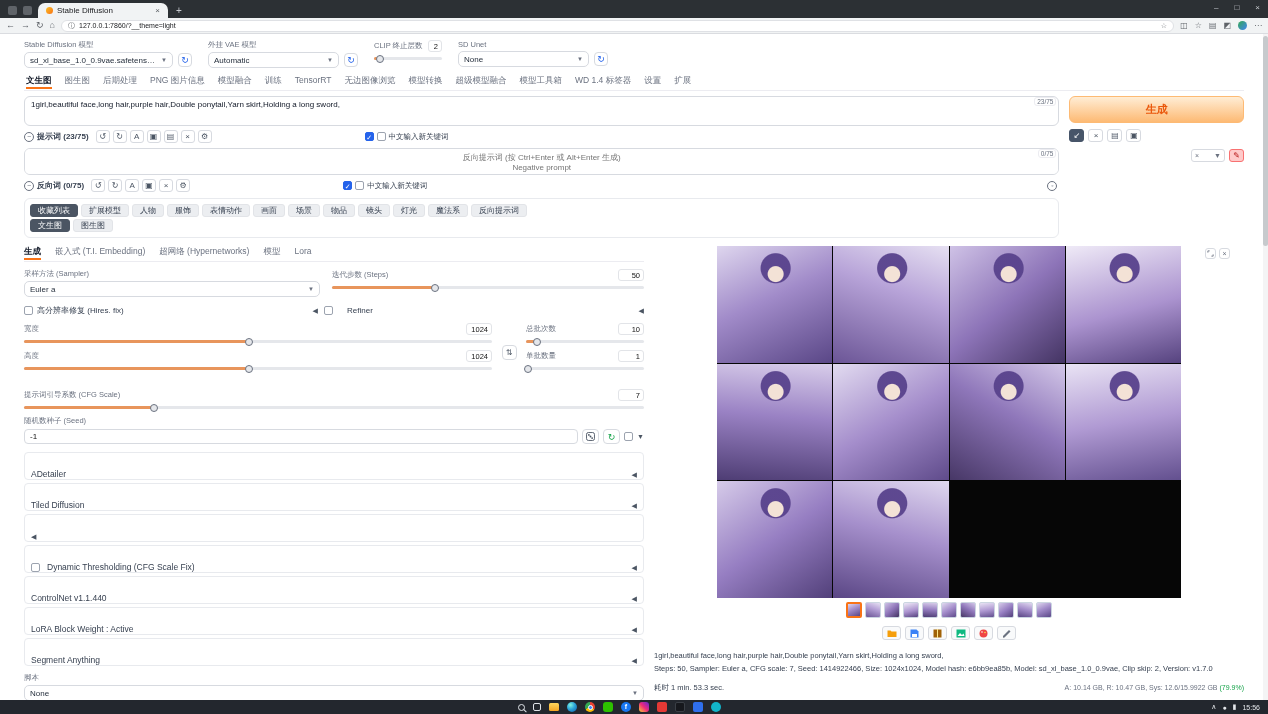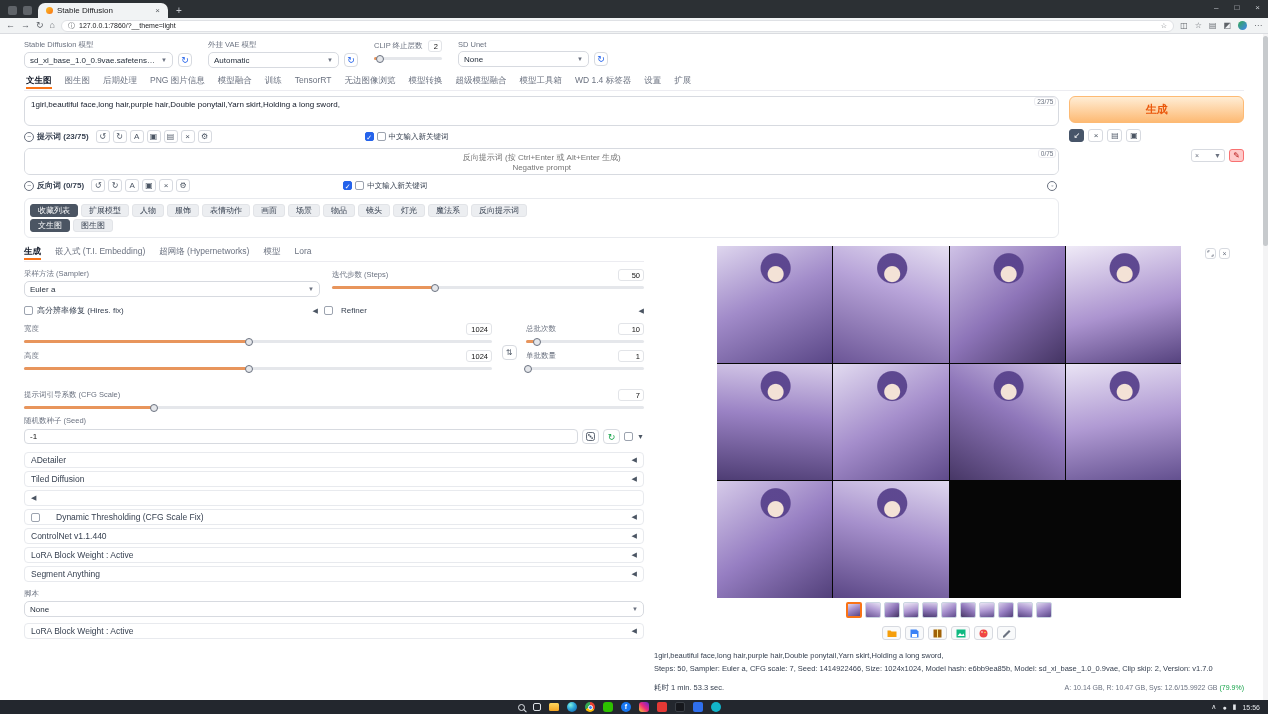--- a/index.html
+++ b/index.html
@@ -78,35 +78,35 @@
   .results{flex:1;padding-left:10px;position:relative}
   .ptabs{display:flex;gap:14px;border-bottom:1px solid #ececf1;padding-bottom:3px}
   .ptab{font-size:8.5px;color:#6b7280;white-space:nowrap}
   .ptab.sel{color:#111827;font-weight:bold;box-shadow:0 2px 0 #f97316}
   .srow2{display:flex;gap:12px;margin-top:7px}
   .sampler{width:296px}
   .steps{flex:1}
   .hires{display:flex;margin-top:8px;align-items:center}
   .half{width:300px;display:flex;align-items:center;gap:4px}
   .half .arrow{margin-left:auto;margin-right:6px}
-  .half2{flex:1;display:flex;align-items:center;gap:8px}
+  .half2{flex:1;display:flex;align-items:center;gap:14px}
   .arrow{color:#4b5563;font-size:7px}
   .cbl{font-size:8px;color:#374151;white-space:nowrap}
   .dims{display:flex;gap:8px;margin-top:7px}
   .whcol{flex:1}
   .sblock{margin-bottom:7px}
   .swapcol{width:18px;display:flex;align-items:center;justify-content:center}
   .swapbtn{width:15px;height:15px;border:1px solid #d7dae0;border-radius:4px;background:#fff;color:#4b5563;font-size:8px;display:flex;align-items:center;justify-content:center}
   .batchcol{width:118px}
   .seedrow{display:flex;gap:4px;align-items:center;margin-top:3px}
   .seedin{flex:1;height:15px;border:1px solid #d7dae0;border-radius:4px;font-size:8px;color:#111;padding:0 5px;font-family:inherit}
   .sbtn{width:17px;height:15px;border:1px solid #d7dae0;border-radius:4px;background:#fff;display:flex;align-items:center;justify-content:center;font-size:9px;color:#4b5563}
   .sbtn.grn{color:#16a34a}
   .accs{margin-top:8px;display:flex;flex-direction:column;gap:3px}
-  .acc{height:16px;border:1px solid #e8eaee;border-radius:4px;display:flex;align-items:center;gap:16px;padding:0 6px;background:#fff}
+  .acc{height:28px;border:1px solid #e8eaee;border-radius:4px;display:flex;align-items:flex-end;gap:7px;padding:0 6px;background:#fff}
   .acc-lbl{font-size:8.5px;color:#374151;flex:1;white-space:nowrap}
   .acc .arrow{flex:none}
   .script{margin-top:7px}
 
   
   .galmain{height:352px;display:flex;justify-content:center}
   .galgrid{width:464px;height:352px;background:#060606;display:grid;grid-template-columns:repeat(4,1fr);grid-template-rows:repeat(3,1fr);gap:1px}
   .cell{position:relative;overflow:hidden}
   .cell::before{content:"";position:absolute;inset:0;background:
     radial-gradient(circle at 51% 24%,#f3e2d6 0 7%,rgba(243,226,214,0) 8%),

